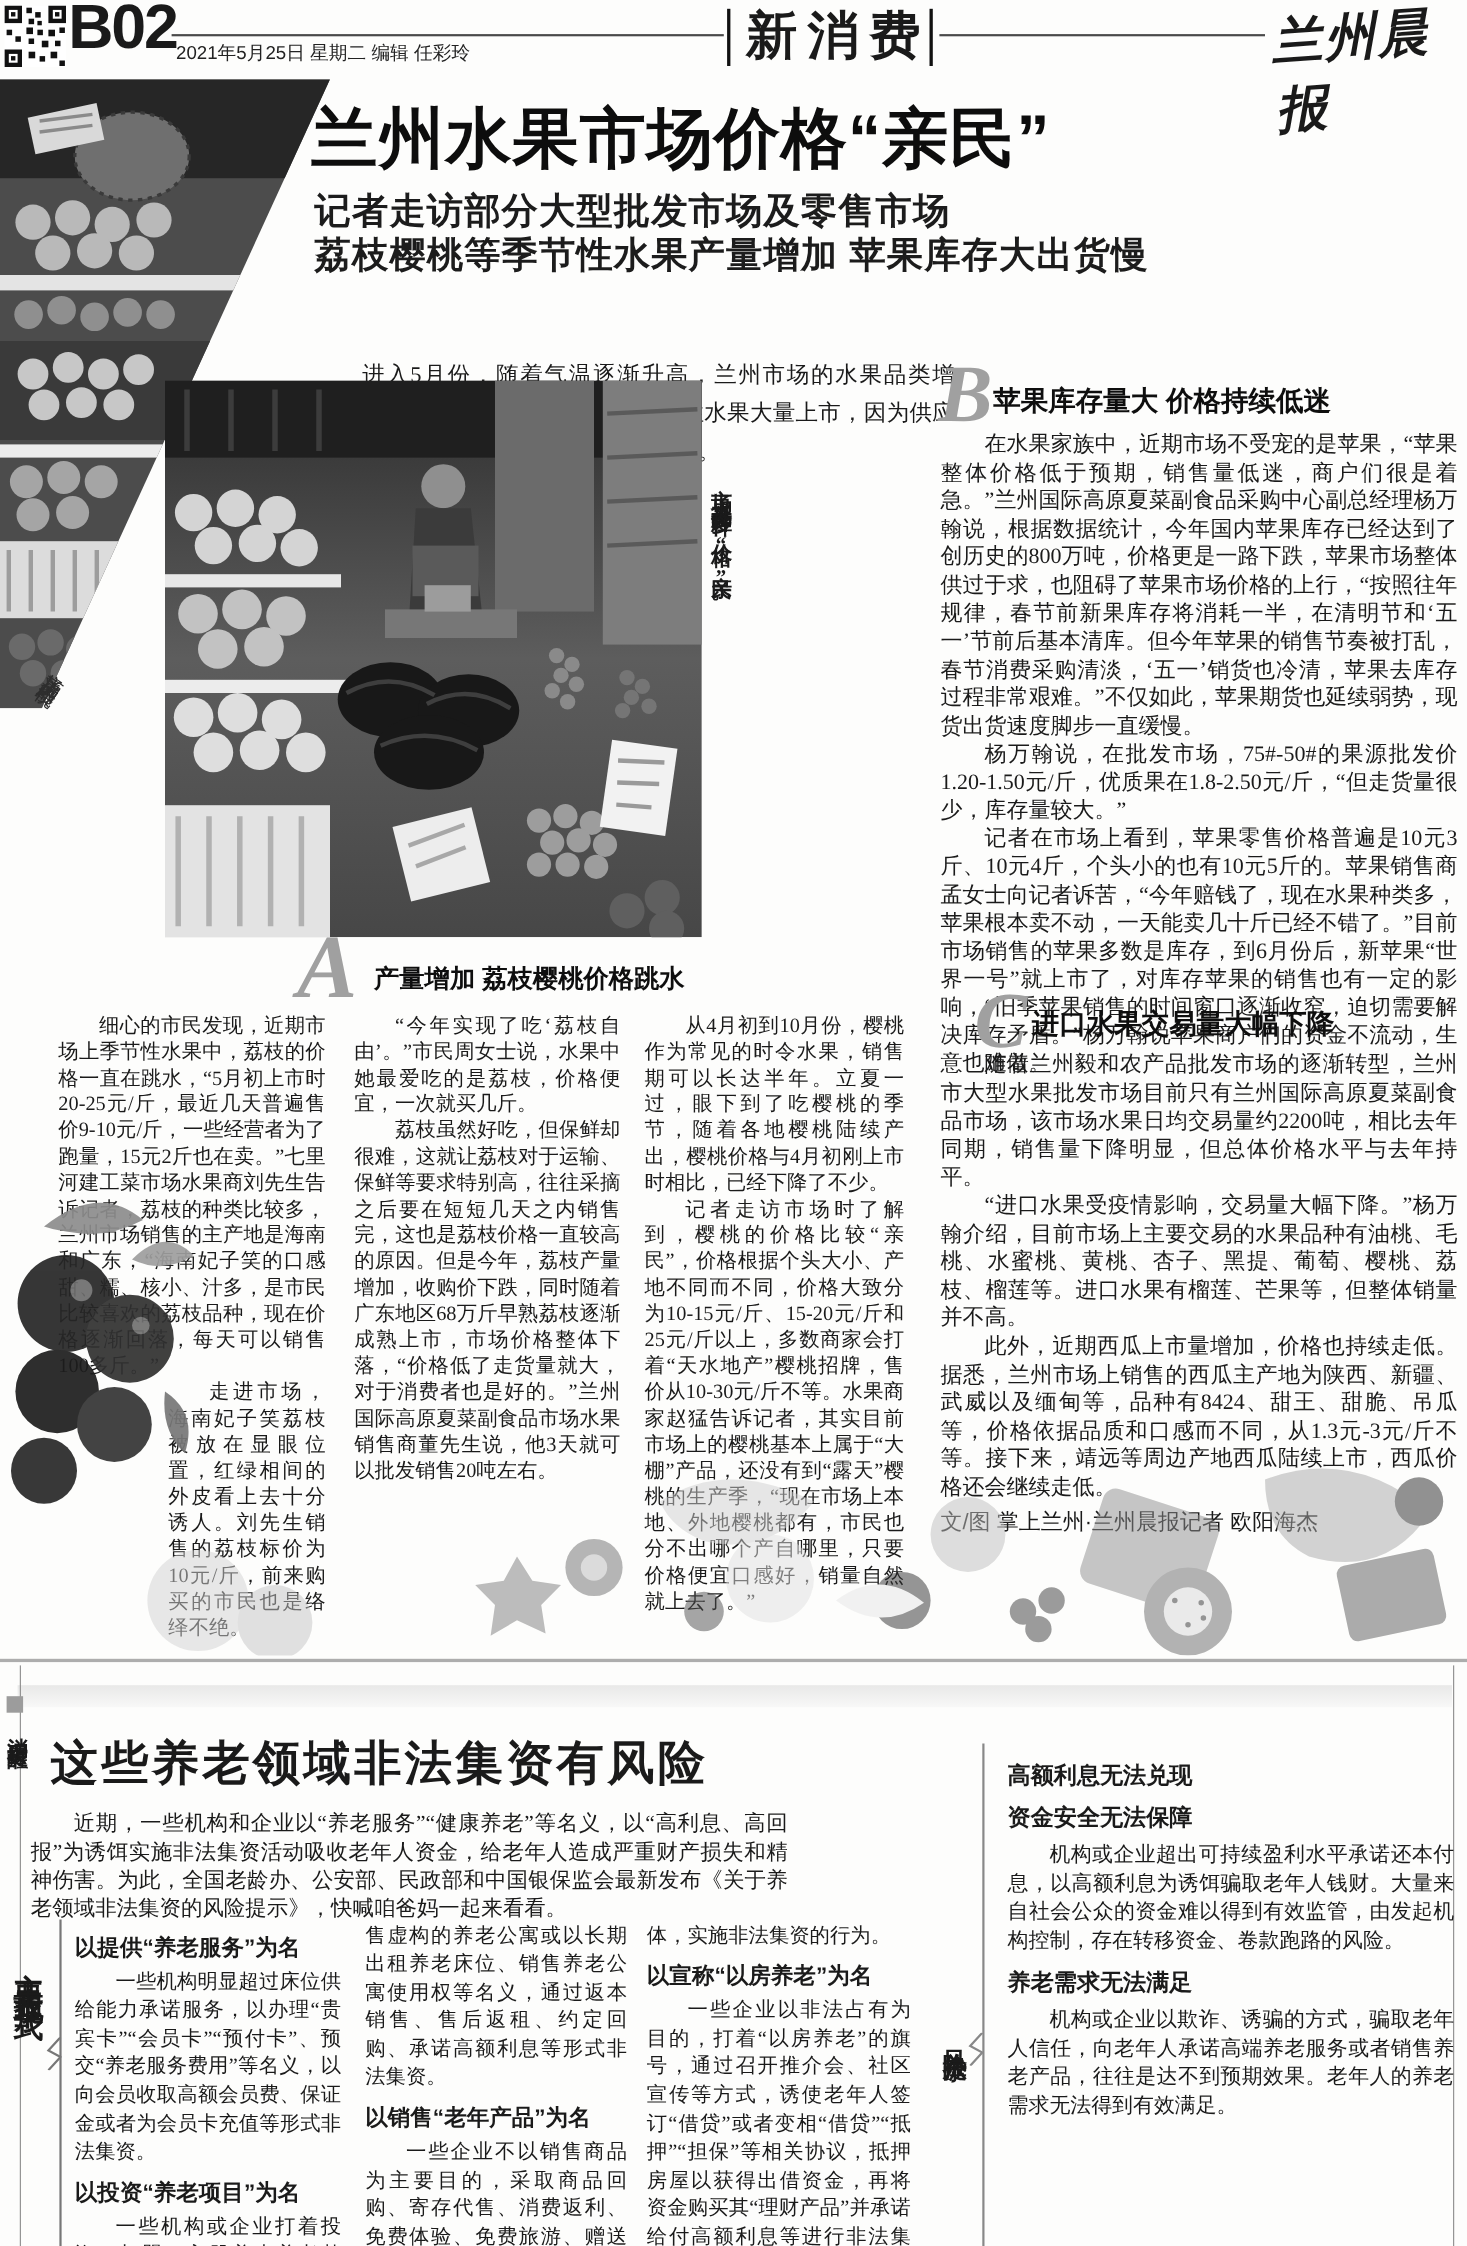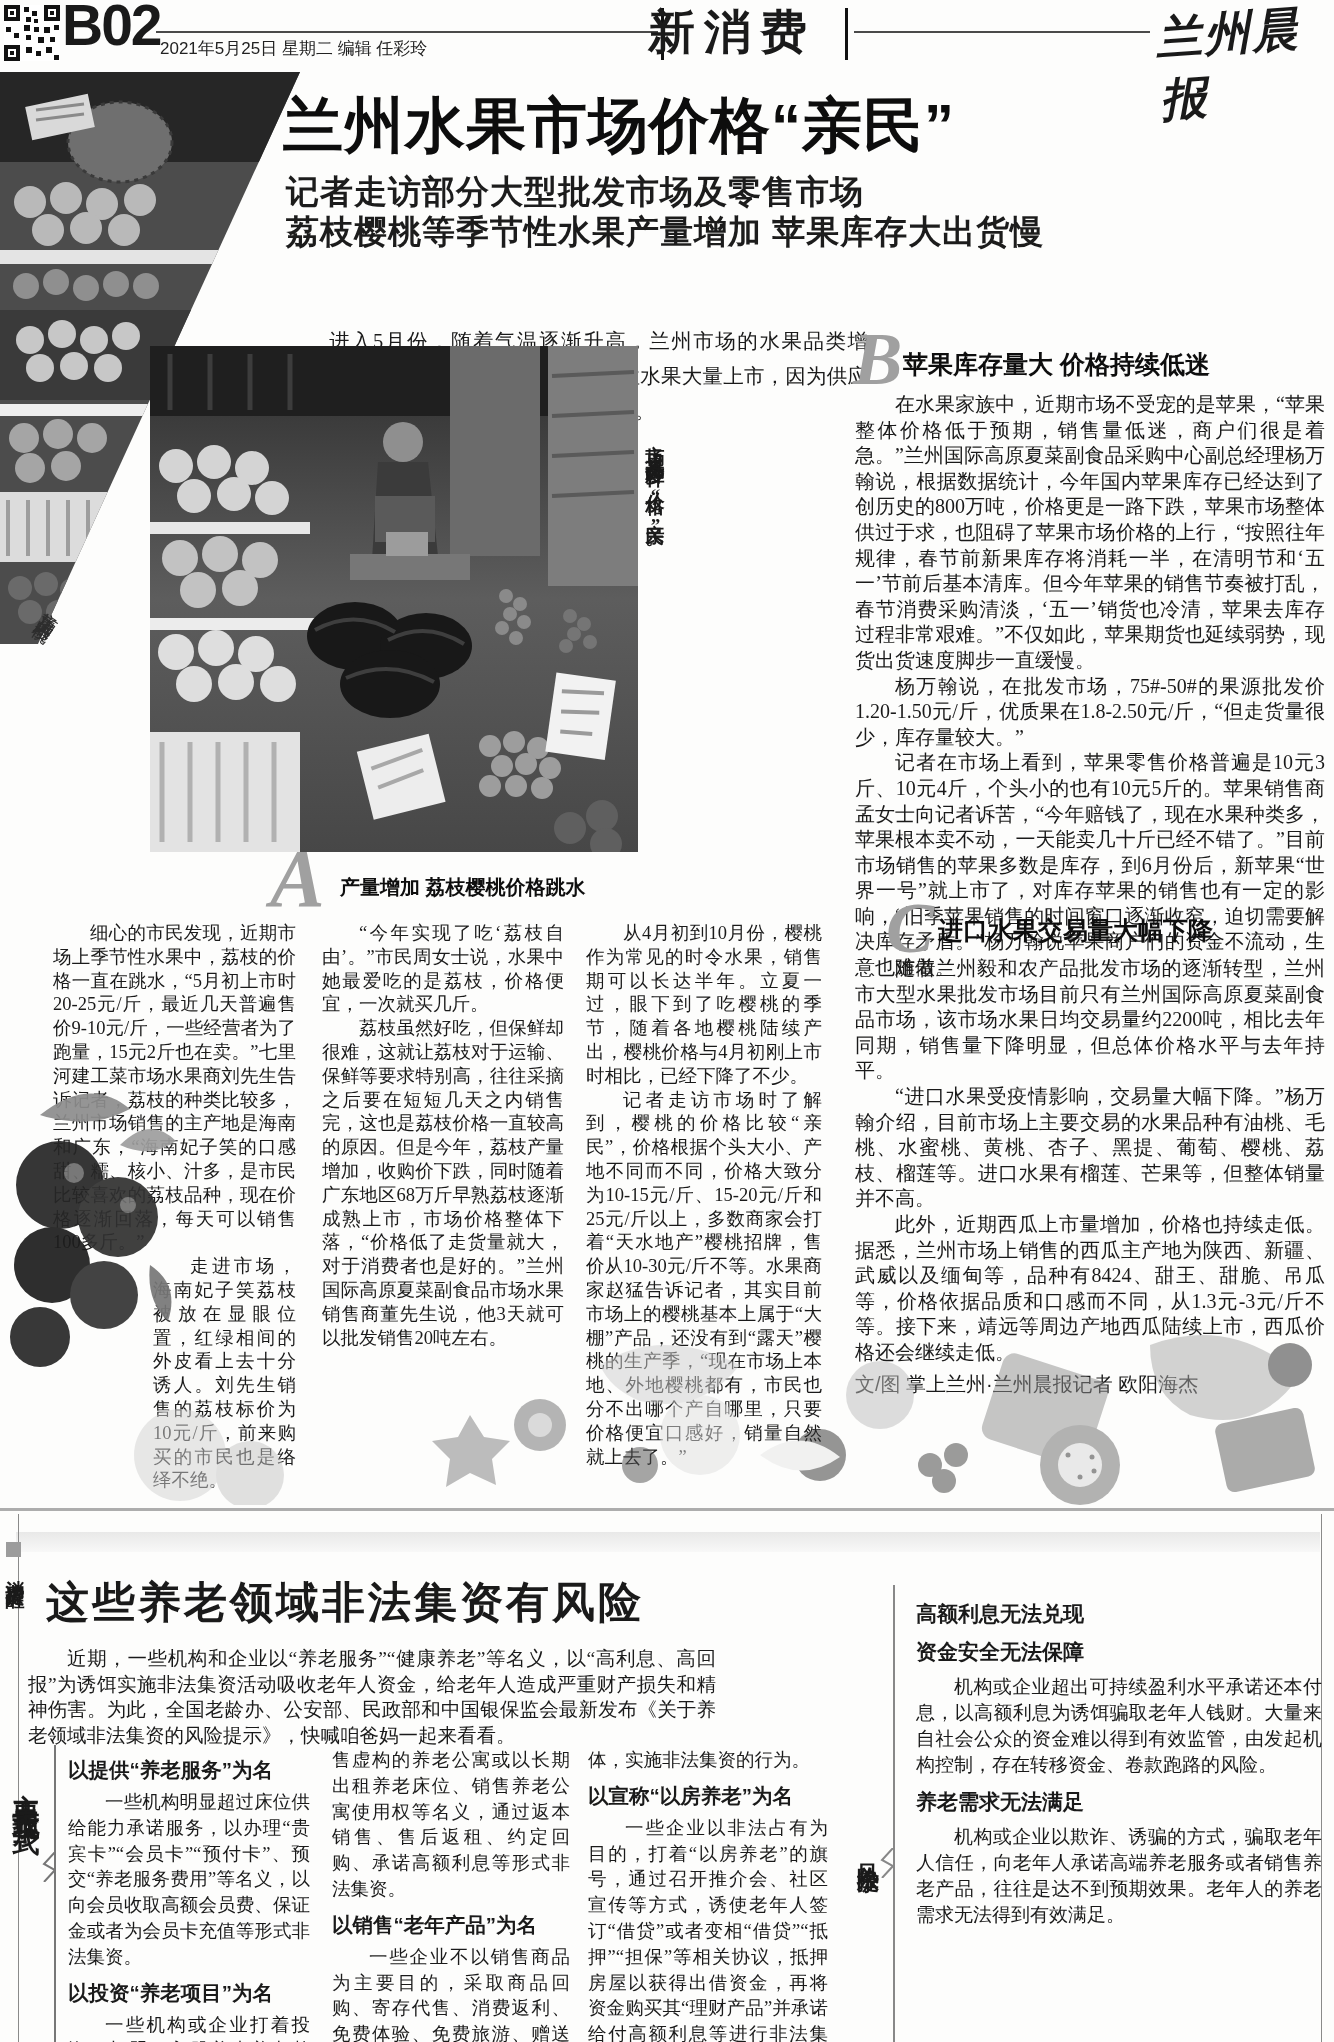--- a/index.html
+++ b/index.html
@@ -16,21 +16,21 @@
   .hrule{height:2px;background:#4a4a4a;}
   .vbar{width:3px;background:#111;}
   .sectitle{font-size:47px;font-weight:900;letter-spacing:9px;}
   .masthead{font-size:46px;font-weight:bold;font-style:italic;transform:rotate(-4deg);letter-spacing:2px;}
   
   .headline{font-size:60px;font-weight:900;letter-spacing:1px;color:#0d0d0d;}
   .subhead{font-size:33px;font-weight:700;color:#1c1c1c;letter-spacing:1px;}
   .lead{font-size:20.5px;line-height:35px;}
   .lead p{text-indent:2em;margin:0;text-align:justify;}
   .seclettr{font-family:"Liberation Serif",serif;font-style:italic;font-weight:bold;color:#a0a0a0;}
-  .sechead{font-size:20px;font-weight:800;color:#0e0e0e;}
+  .sechead{font-size:23px;font-weight:800;color:#0e0e0e;}
   .acol p{font-size:18.5px;line-height:23.8px;text-indent:2em;margin:0;text-align:justify;text-justify:inter-character;}
   .btext p{font-size:20px;line-height:25.6px;text-indent:2em;margin:0;text-align:justify;text-justify:inter-character;}
   .byline{font-family:"Liberation Sans",sans-serif;font-weight:normal;font-size:20px;text-align:right;text-indent:0 !important;margin-top:6px !important;}
   .vcap{font-size:19px;font-weight:bold;letter-spacing:3px;}
   .rotcap{font-size:18px;color:#2e2e2e;letter-spacing:2px;}
   .col1cut{float:left;width:100px;height:165px;margin-top:290px;}
   
   .bheadline{font-size:43px;font-weight:900;letter-spacing:3px;}
   .blead p{font-size:19.5px;line-height:25.5px;text-indent:2em;margin:0;text-align:justify;}
   .bh{font-family:"Liberation Sans",sans-serif;font-size:20.5px;font-weight:800;margin:8px 0 6px 0;}
@@ -75,21 +75,21 @@
         <rect x="32" y="46" width="5" height="5"></rect>
         <rect x="42" y="42" width="6" height="6"></rect>
       <rect x="50" y="50" width="5" height="5"></rect>
         <rect x="30" y="14" width="4" height="4"></rect>
     </g>
   </svg>
   <div class="abs hei pageno" style="left:62px;top:-8px">B02</div>
   <div class="abs hrule" style="left:156px;top:31px;width:502px"></div>
   <div class="abs hei dateline" style="left:160px;top:37px">2021年5月25日 星期二  编辑 任彩玲</div>
   <div class="abs vbar" style="left:661px;top:8px;height:52px"></div>
-  <div class="abs song sectitle" style="left:648px;top:1px">新消费</div>
+  <div class="abs song sectitle" style="left:678px;top:1px">新消费</div>
   <div class="abs vbar" style="left:845px;top:8px;height:52px"></div>
   <div class="abs hrule" style="left:854px;top:31px;width:296px"></div>
   <div class="abs song masthead" style="left:1158px;top:2px">兰州晨报</div>
 
   <svg class="abs" style="left:0;top:72px" width="302" height="572">
     <defs>
         <clipPath id="diag">
           <polygon points="0,0 300,0 38,572 0,572"></polygon>
         </clipPath>
       </defs>

